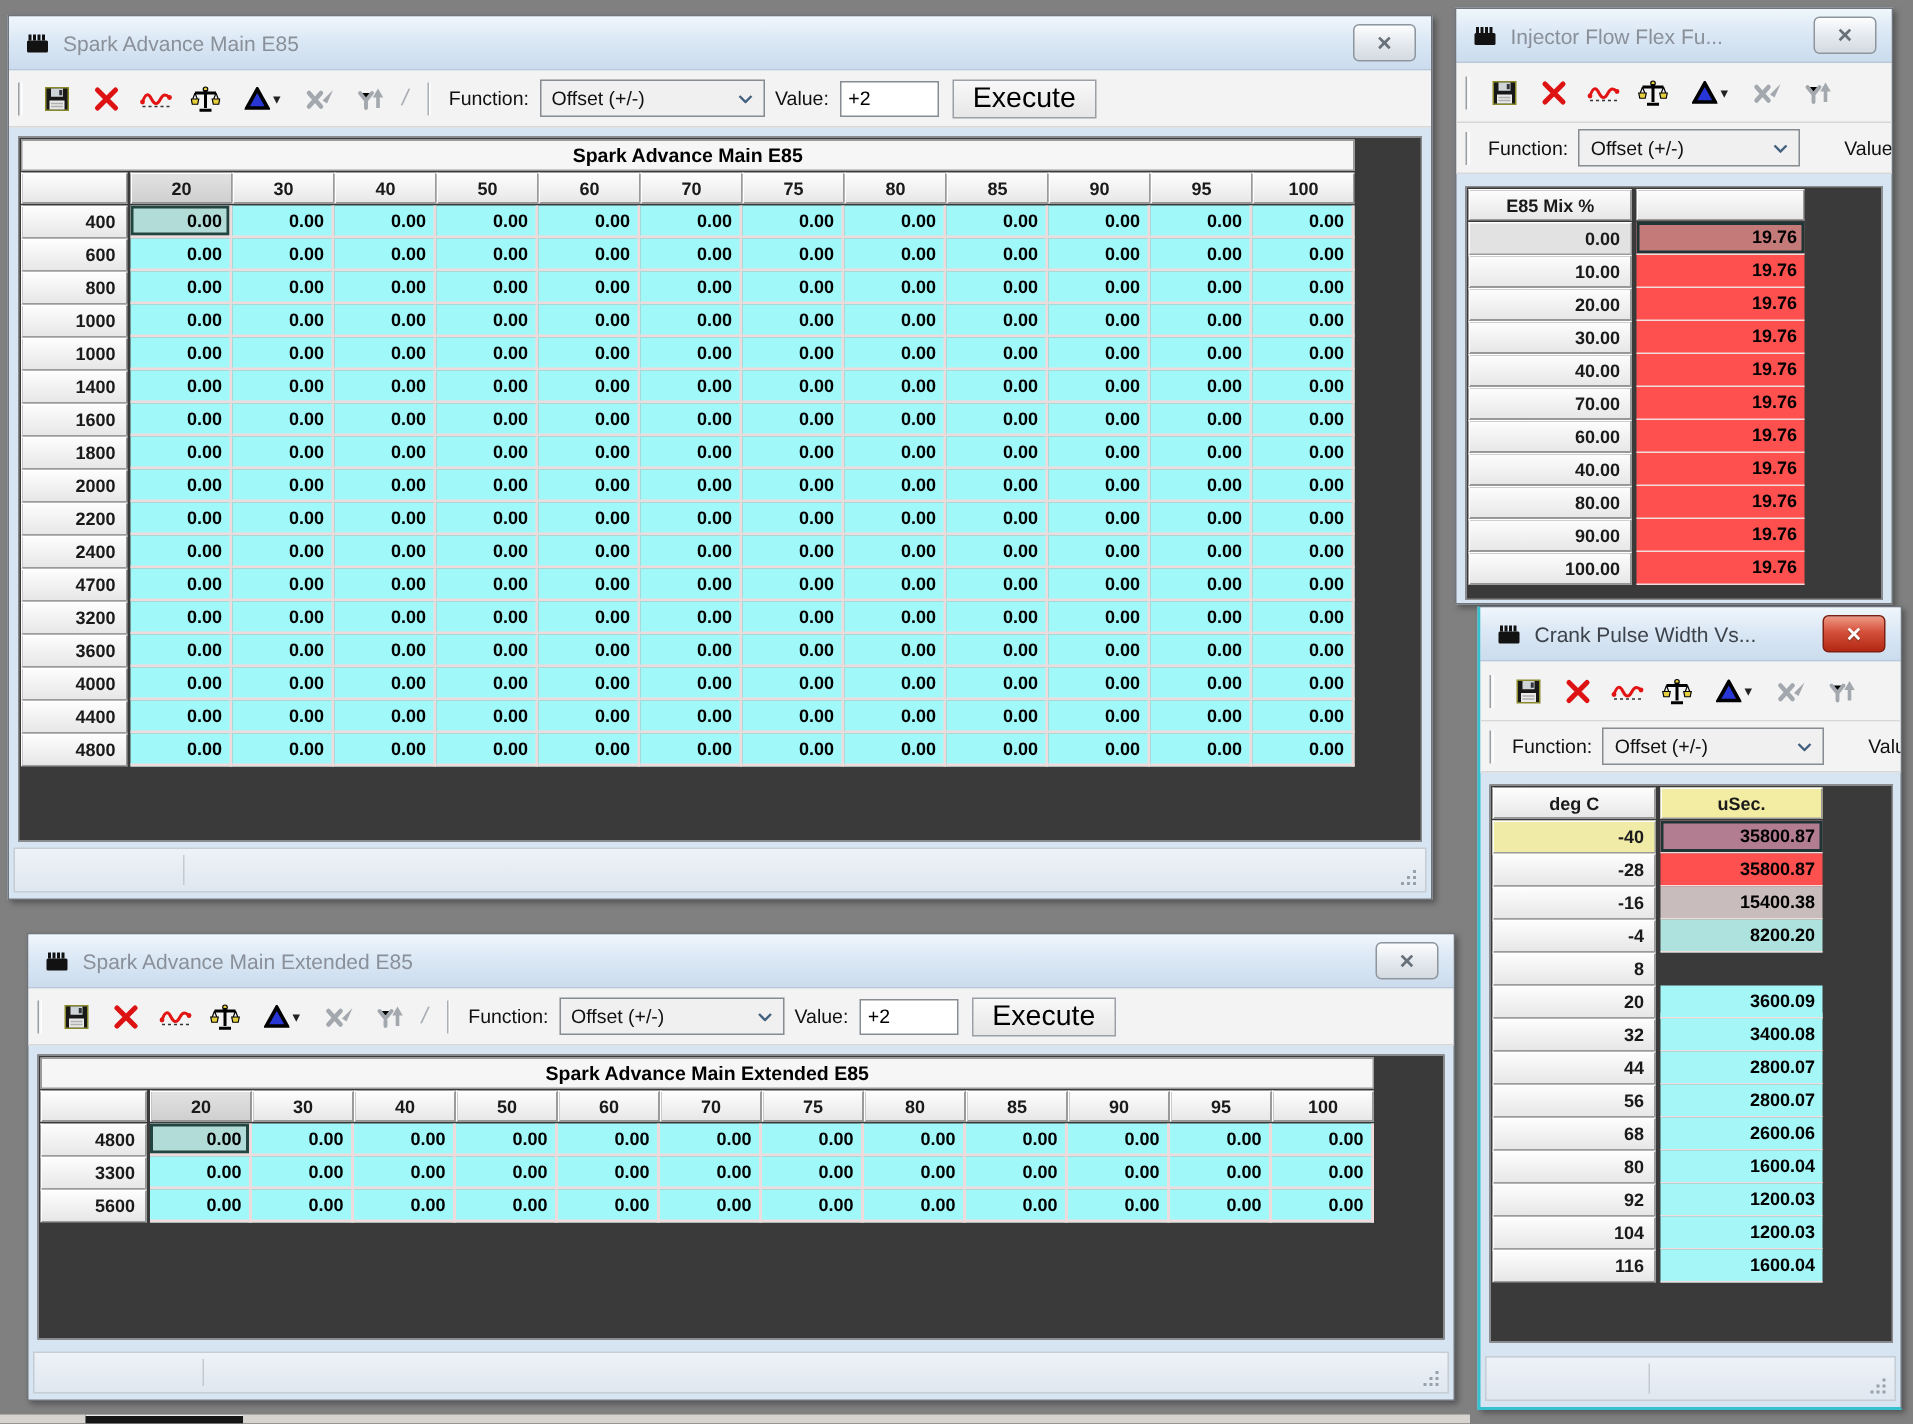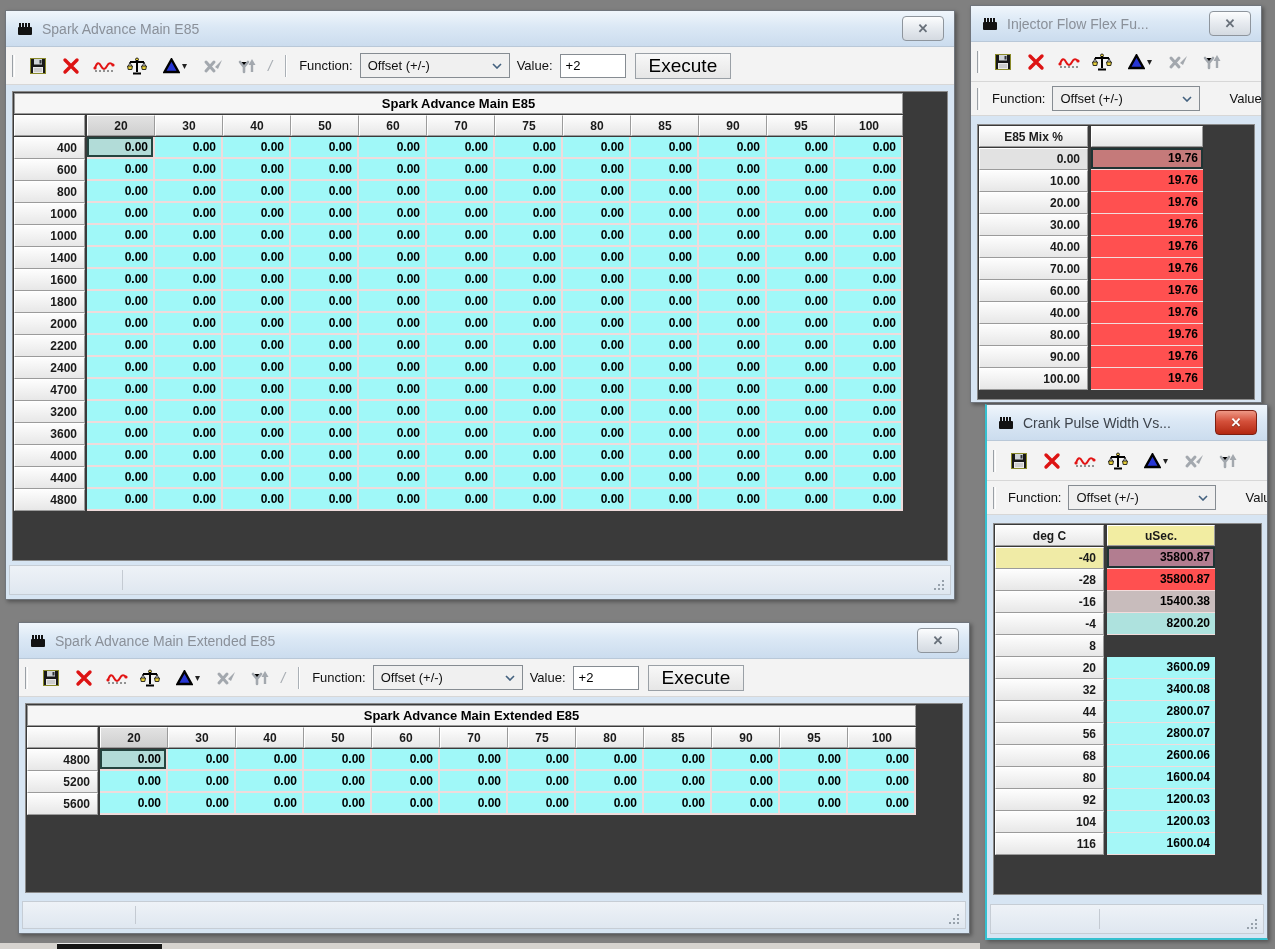--- a/index.html
+++ b/index.html
@@ -520,21 +520,21 @@
         <div class="cell" style="background: rgb(160, 248, 248);">0.00</div>
         <div class="cell" style="background: rgb(160, 248, 248);">0.00</div>
         <div class="cell" style="background: rgb(160, 248, 248);">0.00</div>
         <div class="cell" style="background: rgb(160, 248, 248);">0.00</div>
         <div class="cell" style="background: rgb(160, 248, 248);">0.00</div>
         <div class="cell" style="background: rgb(160, 248, 248);">0.00</div>
         <div class="cell" style="background: rgb(160, 248, 248);">0.00</div>
         <div class="cell" style="background: rgb(160, 248, 248);">0.00</div>
         <div class="cell" style="background: rgb(160, 248, 248);">0.00</div>
         <div class="cell" style="background: rgb(160, 248, 248);">0.00</div>
-        <div class="hd row">5200</div>
+        <div class="hd row">3300</div>
         <div class="cell" style="background: rgb(160, 248, 248);">0.00</div>
         <div class="cell" style="background: rgb(160, 248, 248);">0.00</div>
         <div class="cell" style="background: rgb(160, 248, 248);">0.00</div>
         <div class="cell" style="background: rgb(160, 248, 248);">0.00</div>
         <div class="cell" style="background: rgb(160, 248, 248);">0.00</div>
         <div class="cell" style="background: rgb(160, 248, 248);">0.00</div>
         <div class="cell" style="background: rgb(160, 248, 248);">0.00</div>
         <div class="cell" style="background: rgb(160, 248, 248);">0.00</div>
         <div class="cell" style="background: rgb(160, 248, 248);">0.00</div>
         <div class="cell" style="background: rgb(160, 248, 248);">0.00</div>

